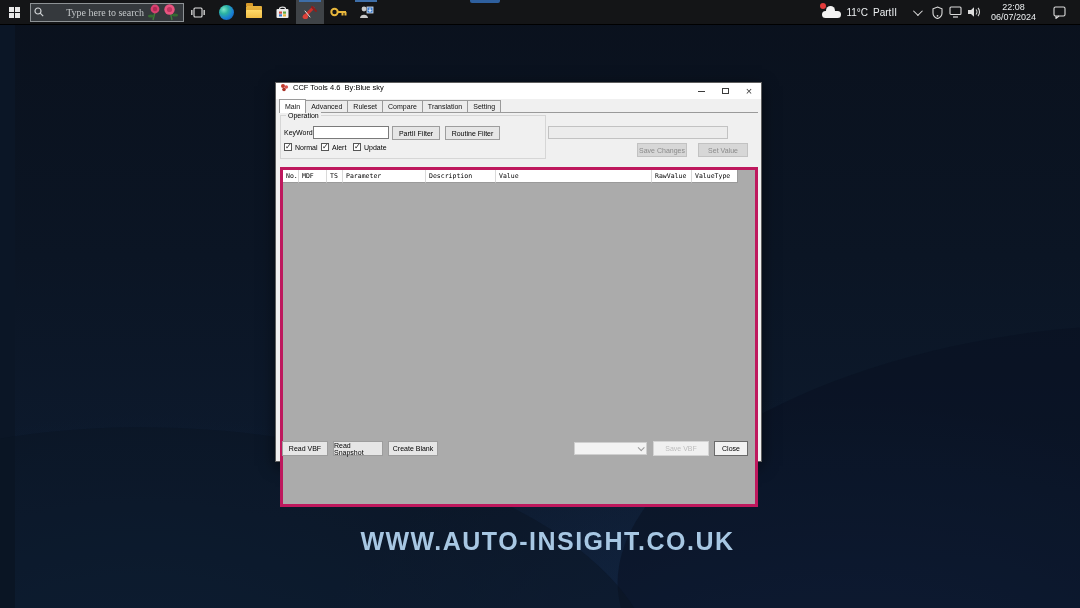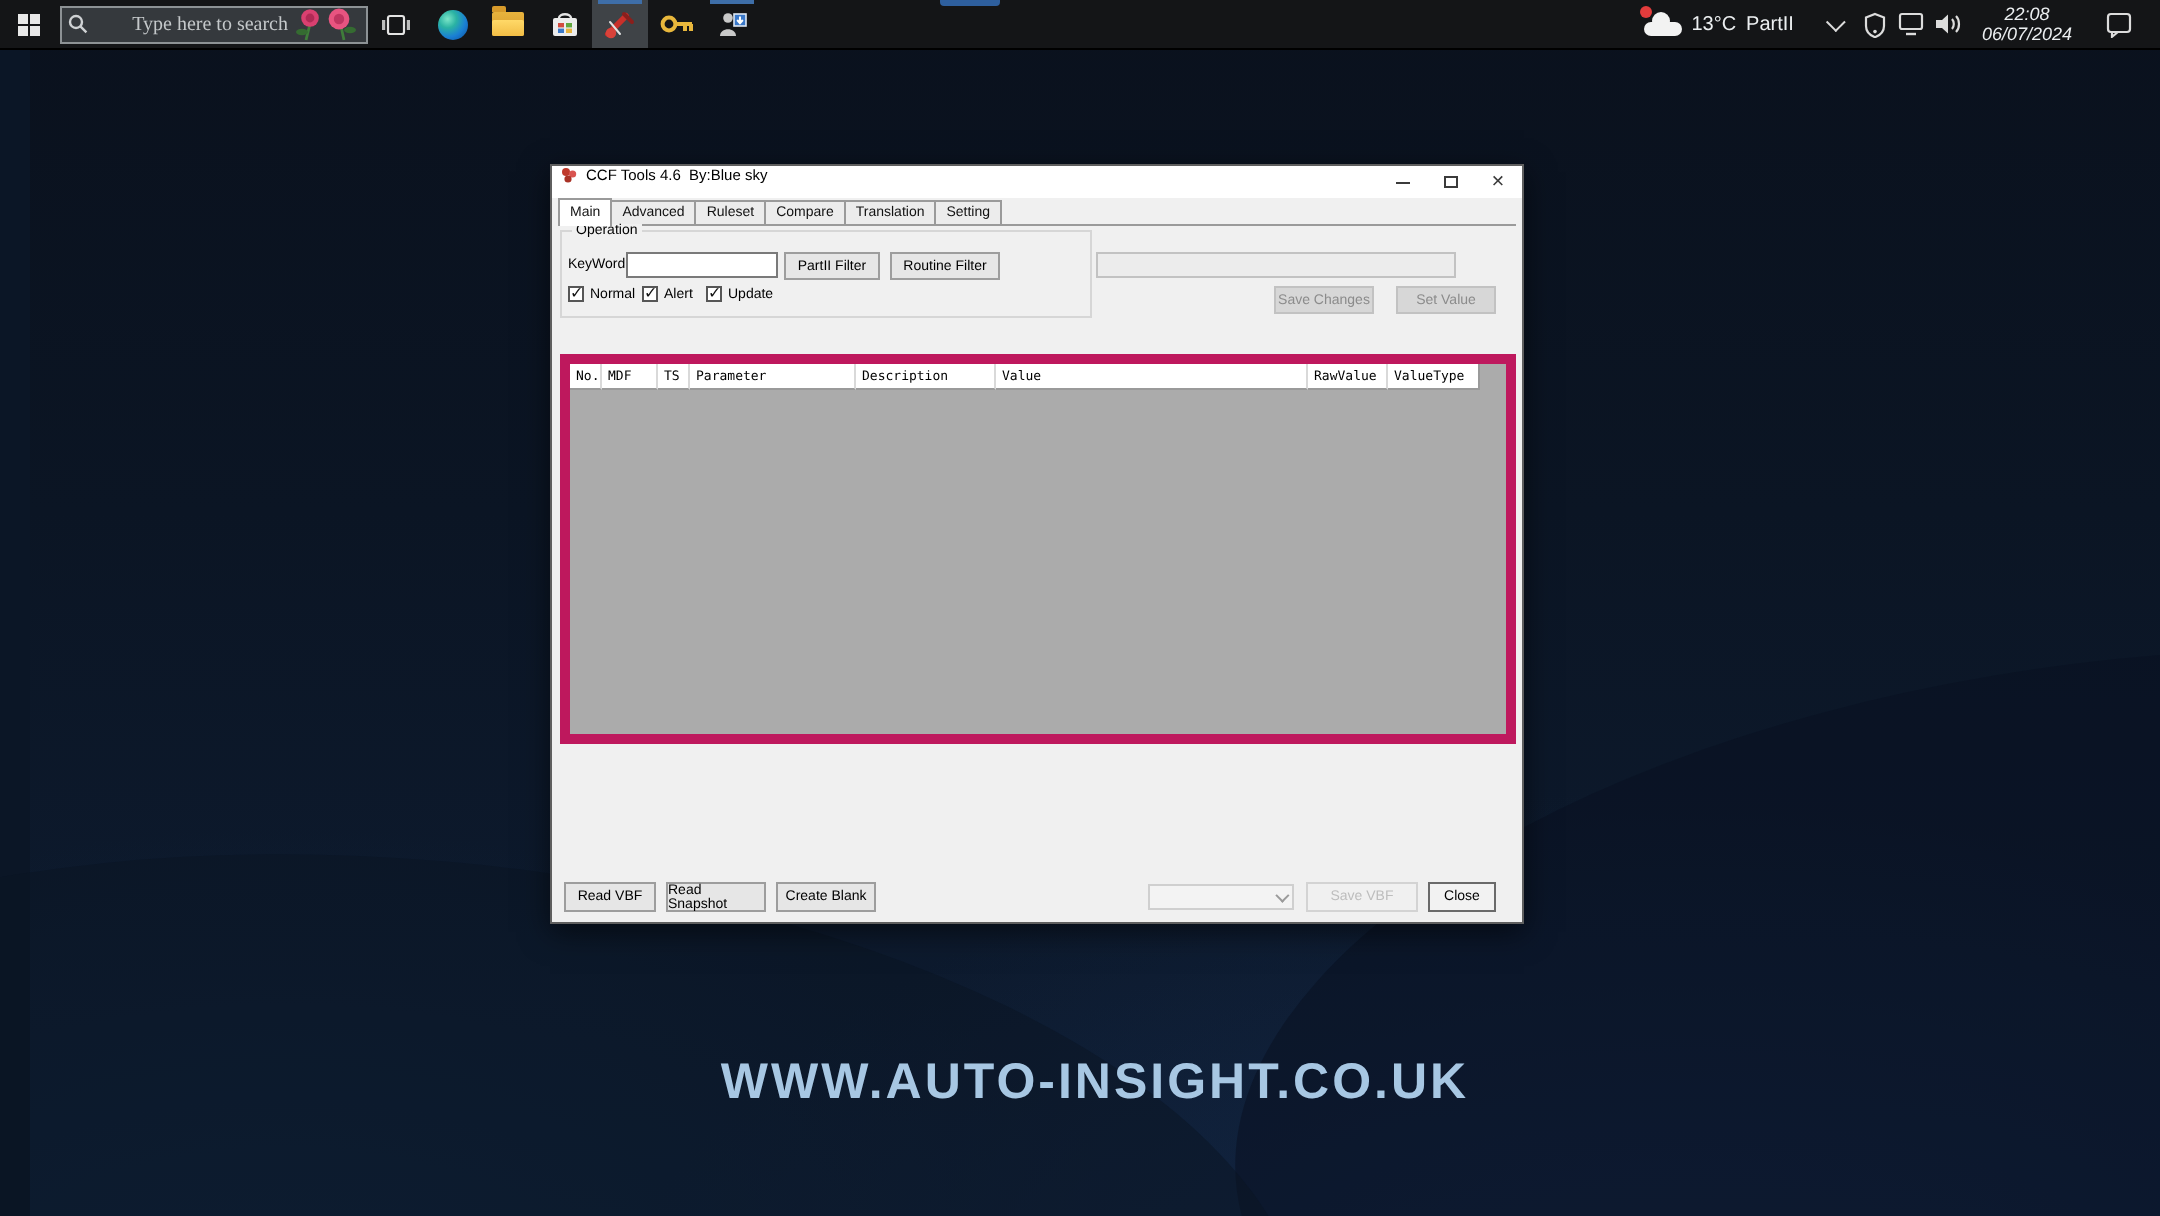--- a/index.html
+++ b/index.html
@@ -42,21 +42,21 @@
   .weather{display:flex;align-items:center;gap:5px;padding:0 8px;height:24px;}
   .weather-text{font-size:10px;white-space:nowrap;}
   .cloud{position:relative;width:19px;height:12px;}
   .cloud .c1{position:absolute;left:0;bottom:0;width:19px;height:7px;background:#f2f2f2;border-radius:4px;}
   .cloud .c2{position:absolute;left:4px;top:0;width:9px;height:9px;background:#f2f2f2;border-radius:50%;}
   .cloud .badge{position:absolute;left:-2px;top:-3px;width:6px;height:6px;background:#e33c3c;border-radius:50%;}
   .chev{width:24px;height:24px;display:flex;align-items:center;justify-content:center;}
   .chev i{width:6px;height:6px;border-right:1.5px solid #dcdcdc;border-bottom:1.5px solid #dcdcdc;
     transform:rotate(45deg) translateY(-2px);}
   .tray-ic{width:18px;height:24px;display:flex;align-items:center;justify-content:center;}
-  .clock{padding:0 8px;text-align:center;font-size:9px;line-height:10px;white-space:nowrap;font-style:italic;}
+  .clock{padding:0 8px;text-align:center;font-size:9px;line-height:10px;white-space:nowrap;}
   .action{width:30px;height:24px;display:flex;align-items:center;justify-content:center;}
 
   
   .window{position:absolute;left:275px;top:82px;width:487px;height:380px;background:#f0f0f0;
     border:1px solid #5f5f5f;box-sizing:border-box;box-shadow:0 4px 14px rgba(0,0,0,.55);font-size:7px;color:#000;}
   .titlebar{position:absolute;left:0;top:0;right:0;height:16px;background:#ffffff;
     display:flex;align-items:flex-start;padding-left:4px;box-sizing:border-box;}
   .app-title{font-size:7.5px;margin-left:4px;white-space:pre;}
   .win-ctrls{margin-left:auto;display:flex;height:16px;}
   .win-btn{width:24px;display:flex;align-items:center;justify-content:center;color:#3b3b3b;}
@@ -75,22 +75,22 @@
     font-size:7px;font-family:"Liberation Sans",sans-serif;padding:0 2px;outline:none;}
   .btn{position:absolute;display:flex;align-items:center;justify-content:center;background:#e6e6e6;
     border:1px solid #9d9d9d;box-sizing:border-box;font-size:7px;color:#000;cursor:default;}
   .btn.disabled{background:#d7d7d7;border-color:#c2c2c2;color:#8b8b8b;}
   .btn.ghost{background:#f0f0f0;border-color:#d3d3d3;color:#bdbdbd;}
   .btn.default{border-color:#6a6a6a;background:#f2f2f2;}
   .cb{position:absolute;display:flex;align-items:center;gap:3px;}
   .cb .box{width:8px;height:8px;background:#fff;border:1px solid #565656;box-sizing:border-box;position:relative;}
   .cb .box.checked:after{content:"✓";position:absolute;left:0px;top:-2px;font-size:8px;color:#111;}
   .ro-box{position:absolute;background:#ececec;border:1px solid #c2c2c2;box-sizing:border-box;}
-  .grid{position:absolute;left:4px;top:84px;width:478px;height:195px;background:#ababab;
-    border:5px solid #be185d;box-sizing:border-box;overflow:hidden;margin-top:10px;}
+  .grid{position:absolute;left:4px;top:84px;width:478px;height:340px;background:#ababab;
+    border:3px solid #be185d;box-sizing:border-box;overflow:hidden;}
   .grid-head{display:flex;height:13px;background:#ababab;}
   .gh-cell{background:#ffffff;border-right:1px solid #d9d9d9;border-bottom:1px solid #9a9a9a;
     box-sizing:border-box;font-family:"DejaVu Sans Mono",monospace;font-size:6.5px;
     display:flex;align-items:center;padding-left:3px;white-space:nowrap;overflow:hidden;}
   .combo{position:absolute;background:#f3f3f3;border:1px solid #cfcfcf;box-sizing:border-box;
     display:flex;align-items:center;}
   .combo .arrow{margin-left:auto;margin-right:3px;width:4px;height:4px;
     border-right:1px solid #9a9a9a;border-bottom:1px solid #9a9a9a;transform:rotate(45deg) translateY(-1px);}
 </style>
 </head>
@@ -188,21 +188,21 @@
 
   <div class="stray-indicator"></div>
 
   <div class="tray">
     <div class="weather">
       <div class="cloud">
         <div class="c2"></div>
           <div class="c1"></div>
           <div class="badge"></div>
       </div>
-      <span class="weather-text">13°C</span>
+      <span class="weather-text">11°C</span>
       <span class="weather-text">PartII</span>
     </div>
     <div class="chev">
       <i></i>
     </div>
     <div class="tray-ic">
       <svg width="11" height="13" viewBox="0 0 11 13">
         <path d="M5.5 1 L10 2.8 V7 C10 10 8 11.7 5.5 12.6 C3 11.7 1 10 1 7 V2.8 Z" fill="none" stroke="#dcdcdc" stroke-width="1.1"></path>
         <circle cx="5.5" cy="9.8" r="0.9" fill="#dcdcdc"></circle>
       </svg>

